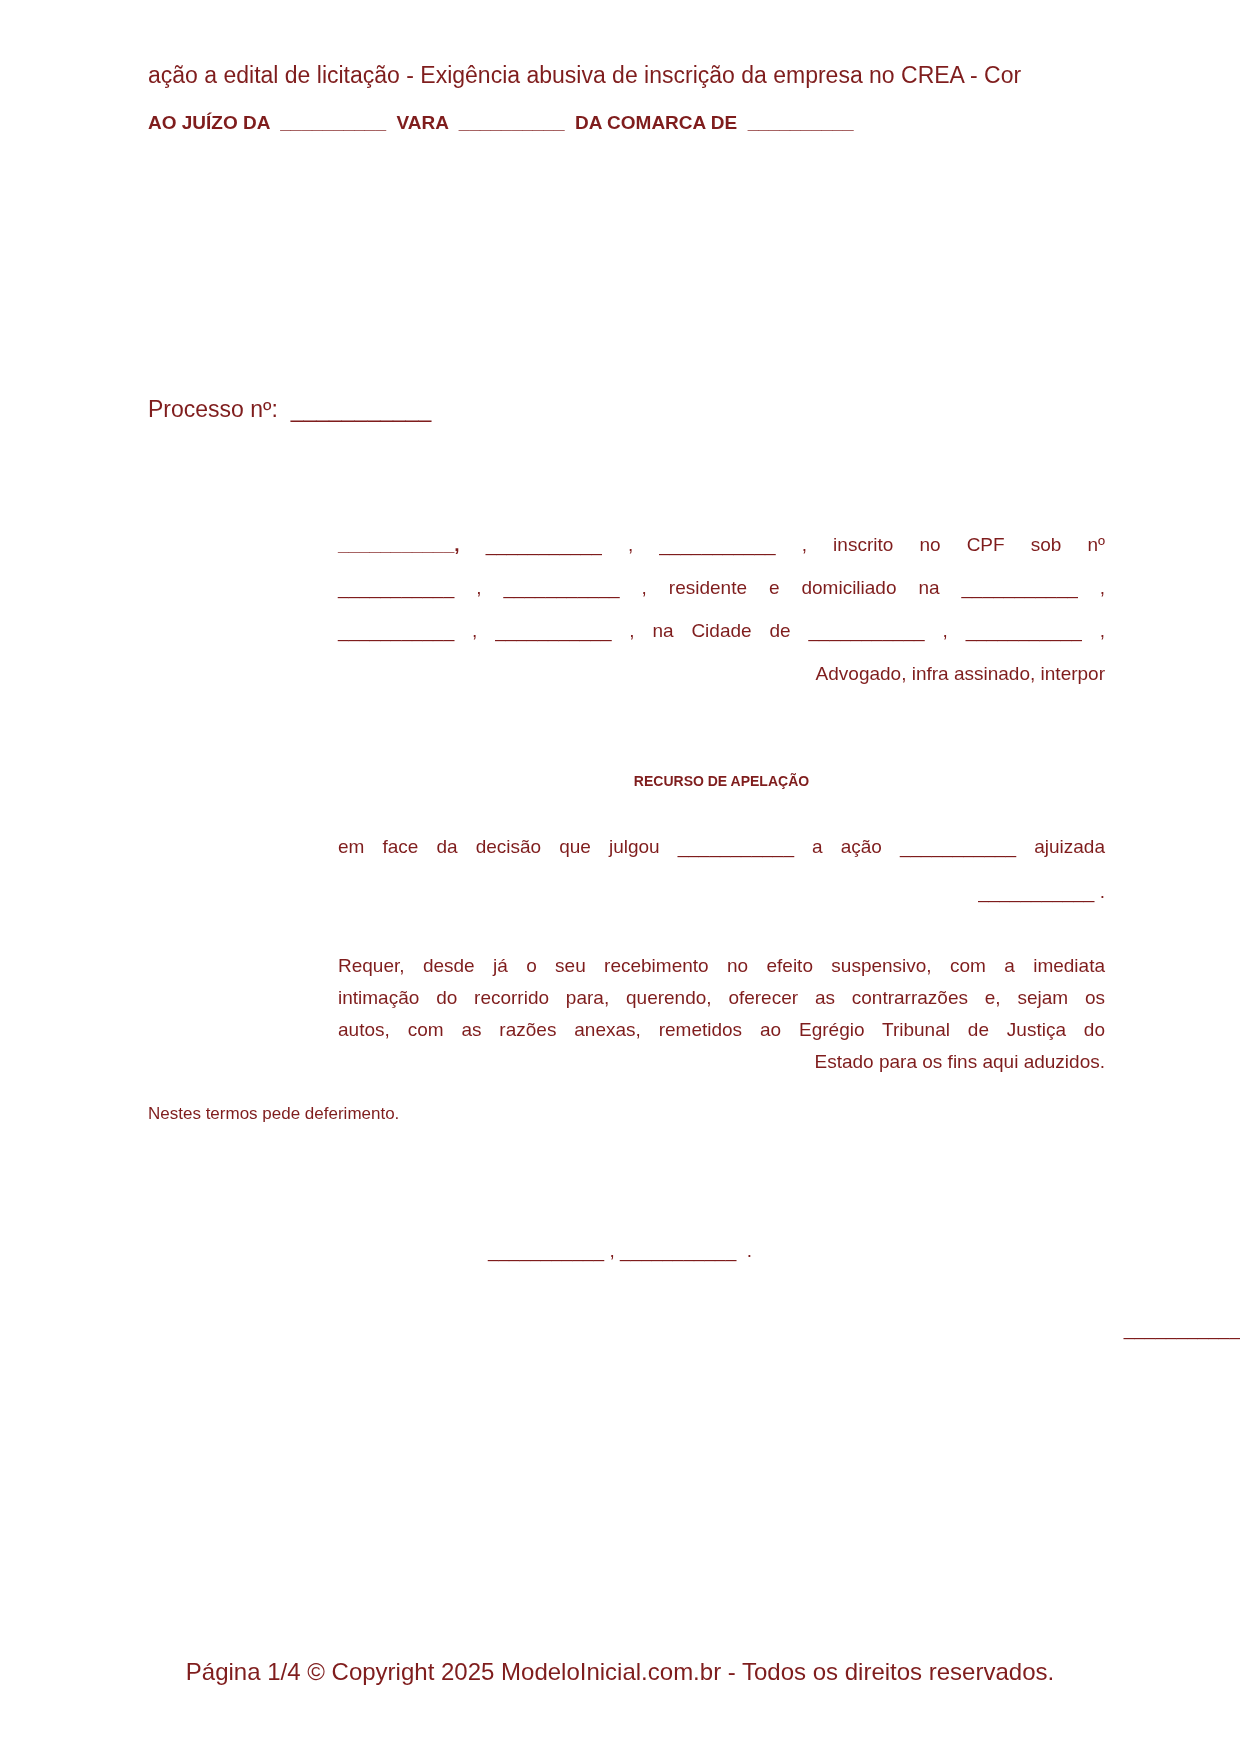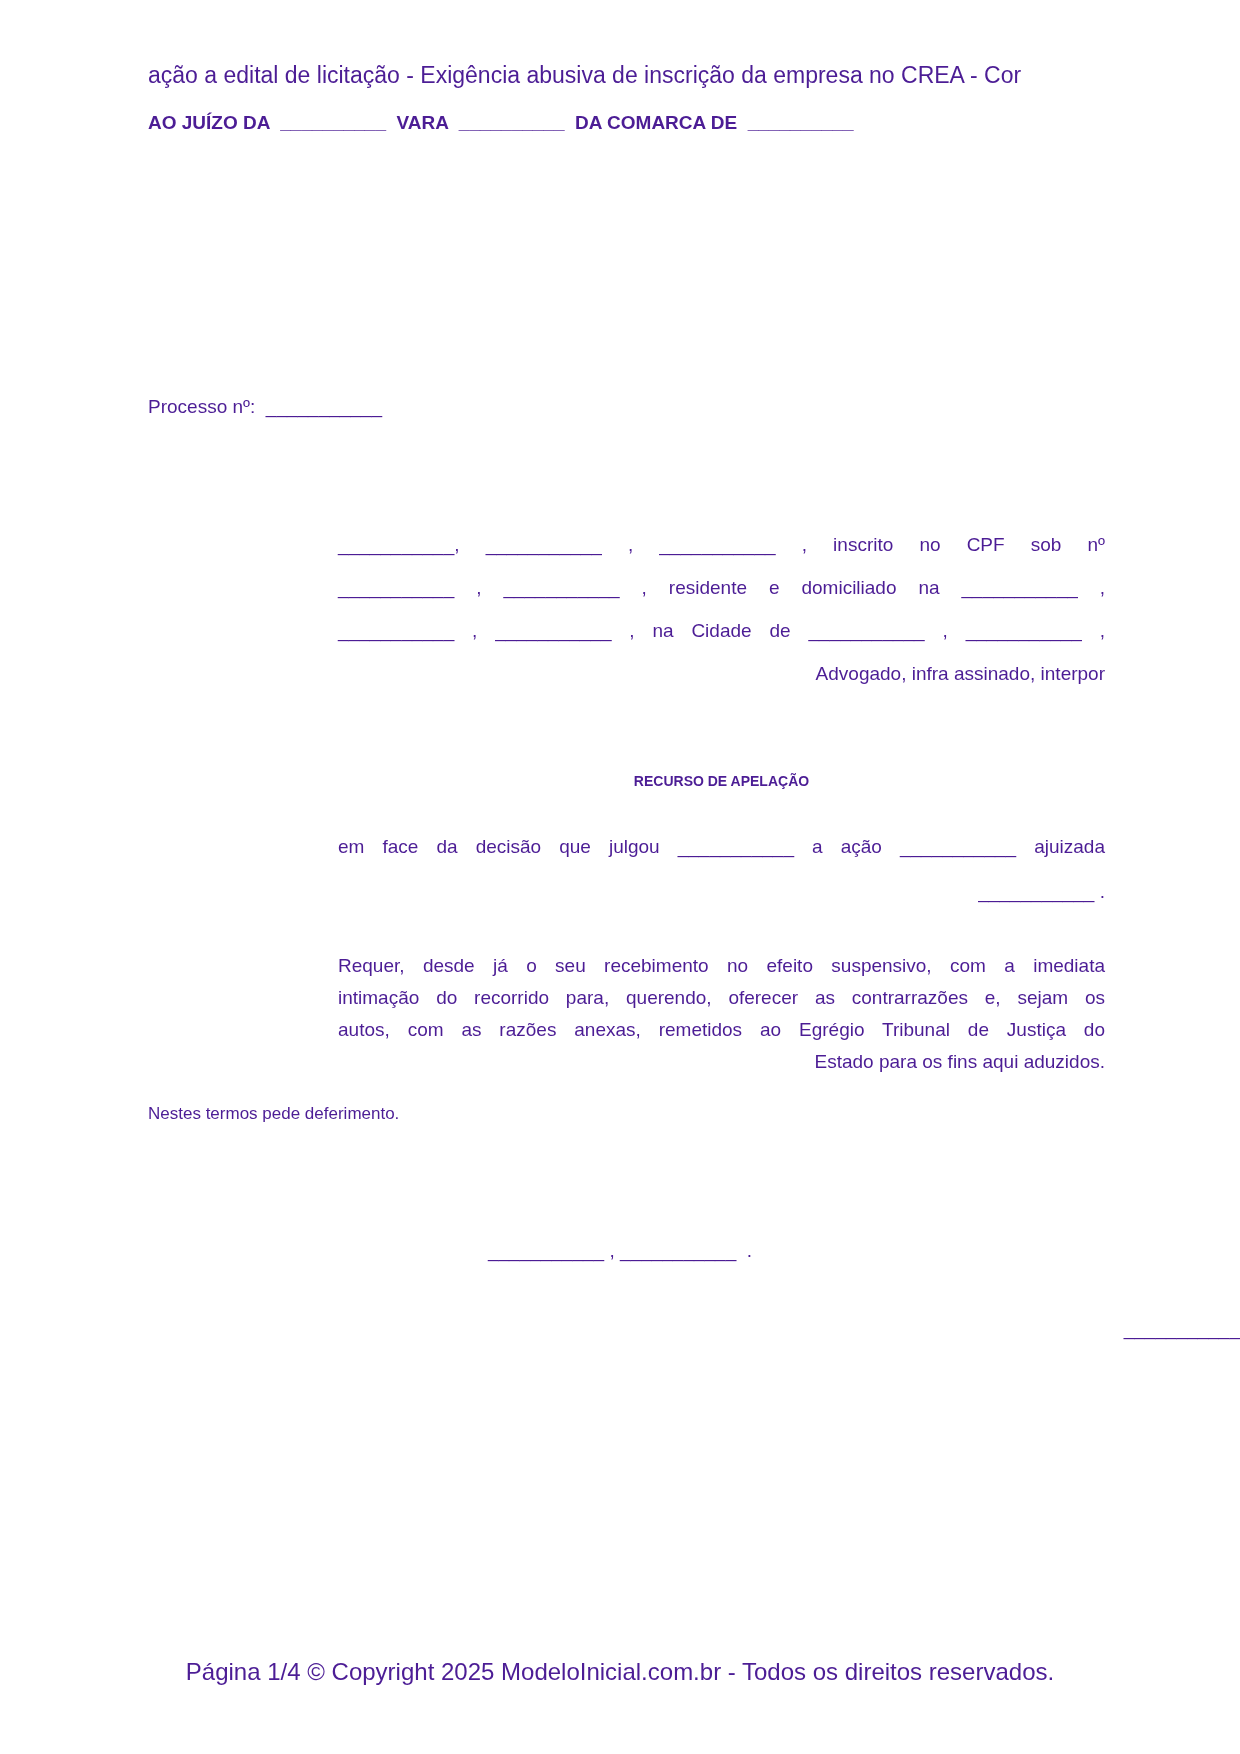--- a/index.html
+++ b/index.html
@@ -5,21 +5,21 @@
   html, body {
     margin: 0;
     padding: 0;
     background: #ffffff;
   }
   .page {
     position: relative;
     width: 1240px;
     height: 1754px;
     background: #ffffff;
-    color: #4c1d95;
+    color: #7f1d1d;
     font-family: "Liberation Sans", sans-serif;
     overflow: hidden;
   }
   .abs { position: absolute; }
 
   .doc-title {
     left: 148px;
     top: 60px;
     width: 952px;
     font-size: 23px;
@@ -30,34 +30,34 @@
   .court-line {
     left: 148px;
     top: 112px;
     font-size: 19px;
     font-weight: bold;
     white-space: pre;
   }
   .process-line {
     left: 148px;
     top: 396px;
-    font-size: 19px;
+    font-size: 23px;
     white-space: pre;
   }
   .para {
     left: 338px;
     width: 767px;
     font-size: 19px;
   }
   .qualification { top: 523px; line-height: 43px; }
   .appeal       { top: 824px; line-height: 45px; }
   .request      { top: 950px; line-height: 32px; }
   .line { text-align: right; }
   .just { text-align: justify; text-align-last: justify; }
-  .bold { font-weight: normal; margin-top: 6px; }
+  .bold { font-weight: bold; margin-top: 6px; }
 
   .appeal-heading {
     left: 338px;
     top: 769px;
     width: 767px;
     text-align: center;
     font-size: 14px;
     font-weight: bold;
     line-height: 24px;
   }

